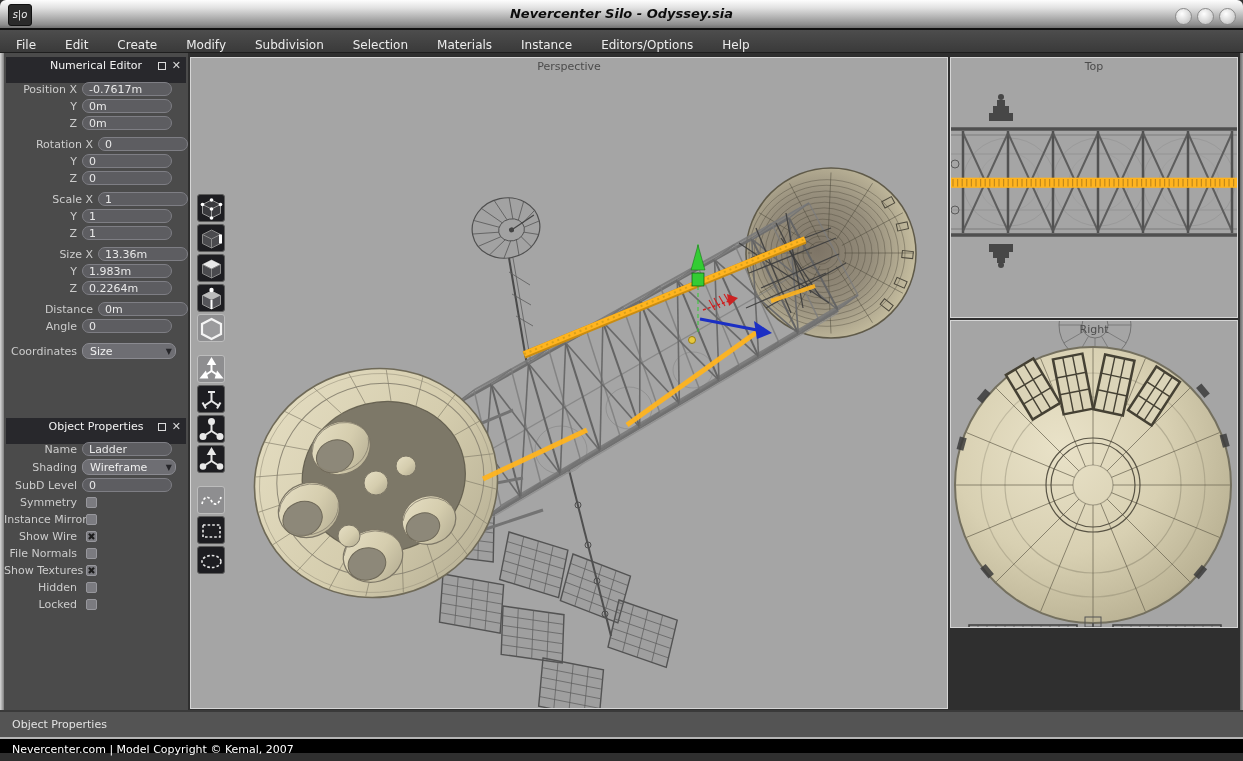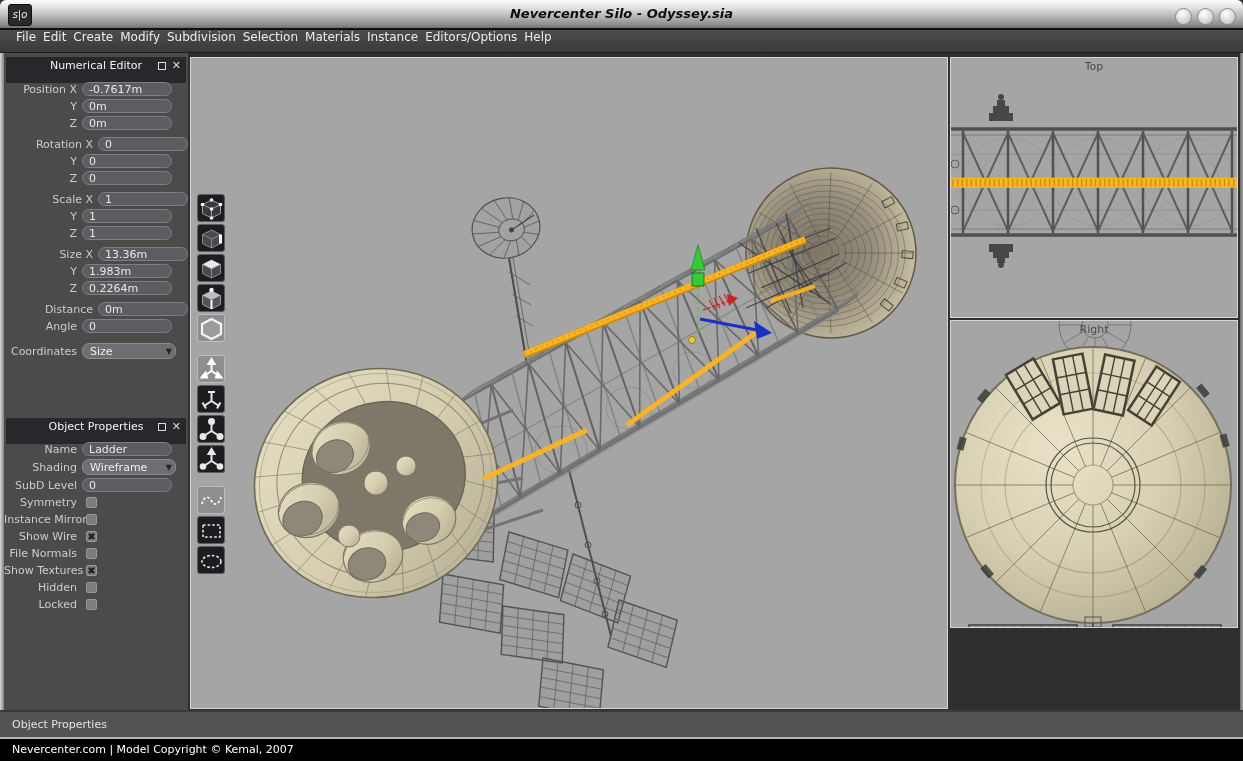--- a/index.html
+++ b/index.html
@@ -19,21 +19,21 @@
     border:1px solid #111;border-radius:3px;color:#eee;font-size:10px;text-align:center;
     line-height:20px;letter-spacing:0;}
   .title-text{position:absolute;left:0;top:6px;width:1243px;text-align:center;
     font-size:13px;font-weight:bold;color:#0c0c0c;}
   .win-btn{position:absolute;top:8px;width:17px;height:17px;border-radius:50%;
     background:radial-gradient(circle at 40% 32%,#ffffff,#d9d9d9 55%,#b5b5b5);
     border:1px solid #8a8a8a;}
   
   .menubar{position:absolute;left:0;top:30px;width:1243px;height:23px;
     background:linear-gradient(#4d4d4d,#3a3a3a);border-bottom:1px solid #1e1e1e;
-    display:flex;align-items:flex-start;padding-left:16px;gap:7px;}
+    display:flex;align-items:flex-end;padding-left:16px;gap:29px;}
   .menu-item{color:#ececec;font-size:12px;cursor:default;}
   
   .content-bg{position:absolute;left:0;top:53px;width:1243px;height:657px;background:#2f2f2f;}
   .edge-l{position:absolute;left:0;top:53px;width:4px;height:684px;
     background:linear-gradient(90deg,#d8d8d8,#808080);}
   .edge-r{position:absolute;right:0;top:53px;width:3px;height:684px;
     background:linear-gradient(90deg,#6a6a6a,#9e9e9e);}
   .left-col{position:absolute;left:4px;top:53px;width:184px;height:657px;background:var(--panel-bg);}
   
   .panel-header{position:absolute;left:2px;width:180px;height:26px;background:var(--panel-hd);
@@ -57,21 +57,21 @@
   .vp-label{position:absolute;top:2px;left:0;width:100%;text-align:center;color:#4c4c4c;font-size:11px;}
   
   .tb-col{position:absolute;left:6px;display:flex;flex-direction:column;gap:2px;}
   .tb-btn{width:28px;height:28px;background:#1d1d21;border:1px solid #5c5c5c;border-radius:3px;
     display:flex;align-items:center;justify-content:center;}
   .tb-btn.sel{background:#8e8e90;border-color:#bdbdbd;}
   
   .statusbar{position:absolute;left:0;top:710px;width:1243px;height:27px;background:#545454;
     border-top:2px solid #3a3a3a;color:#e2e2e2;font-size:11px;line-height:25px;padding-left:12px;}
   .strip{position:absolute;left:0;top:737px;width:1243px;height:2px;background:#b5b5b5;}
-  .footer{position:absolute;left:0;top:739px;width:1243px;height:22px;background:#000;
+  .footer{position:absolute;left:0;top:739px;width:1243px;height:14px;background:#000;
     color:#ffffff;font-size:11px;line-height:22px;padding-left:12px;}
   
   .ladder{stroke:var(--accent);}
   .ladder-edge{stroke:#c98c12;}
   svg{display:block;}
 </style>
 </head>
 <body>
 
 <div class="titlebar">
@@ -222,20 +222,21 @@
         <div class="checkbox"></div>
       </div>
     <div class="nrow">
         <span class="nlabel">Locked</span>
         <div class="checkbox"></div>
       </div>
   </div>
 </div>
 
 <div class="viewport" style="left:190px;top:57px;width:758px;height:652px">
+  <div class="vp-label">Perspective</div>
 
   <svg id="persp-svg" width="756" height="650" viewBox="0 0 756 650">
     <defs>
       <linearGradient id="tang" x1="0" y1="0" x2="1" y2="1">
         <stop offset="0" stop-color="#e6dfc4"></stop>
           <stop offset="0.55" stop-color="#d5cdae"></stop>
           <stop offset="1" stop-color="#b0a98f"></stop>
       </linearGradient>
       <radialGradient id="backg" cx="0.42" cy="0.48" r="0.72">
         <stop offset="0" stop-color="#7d7466"></stop>

